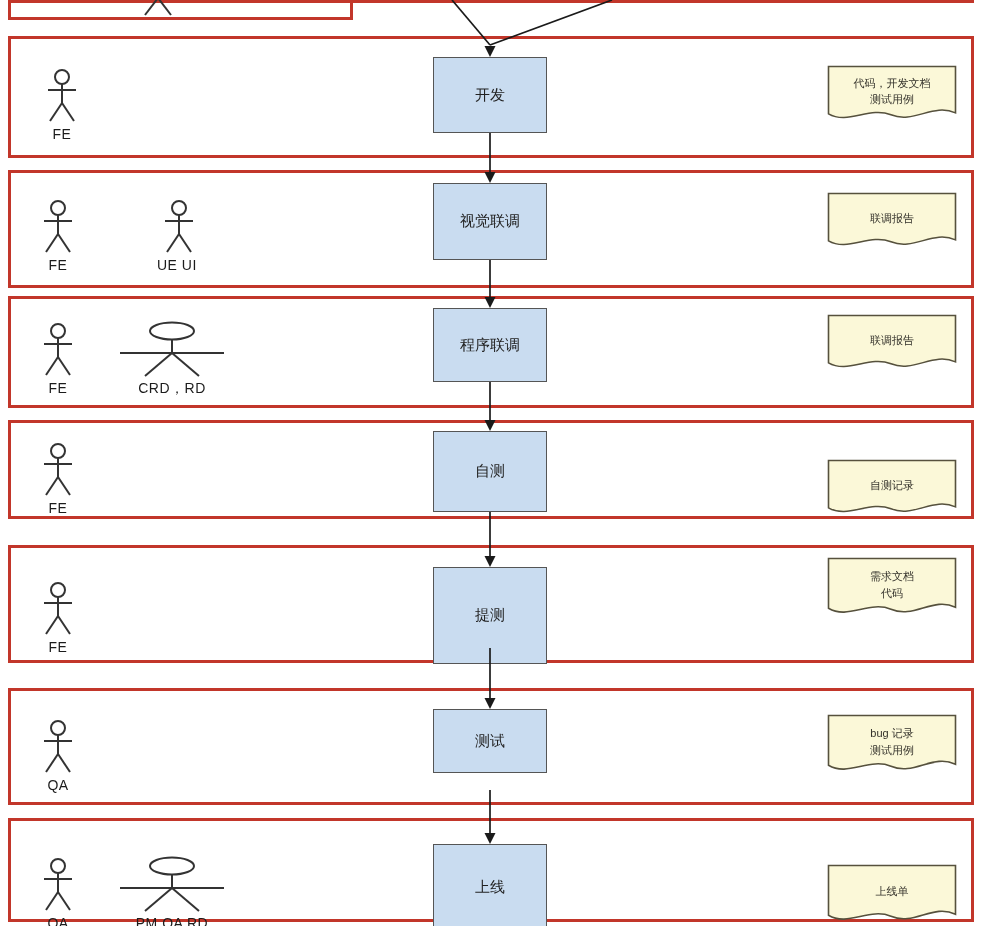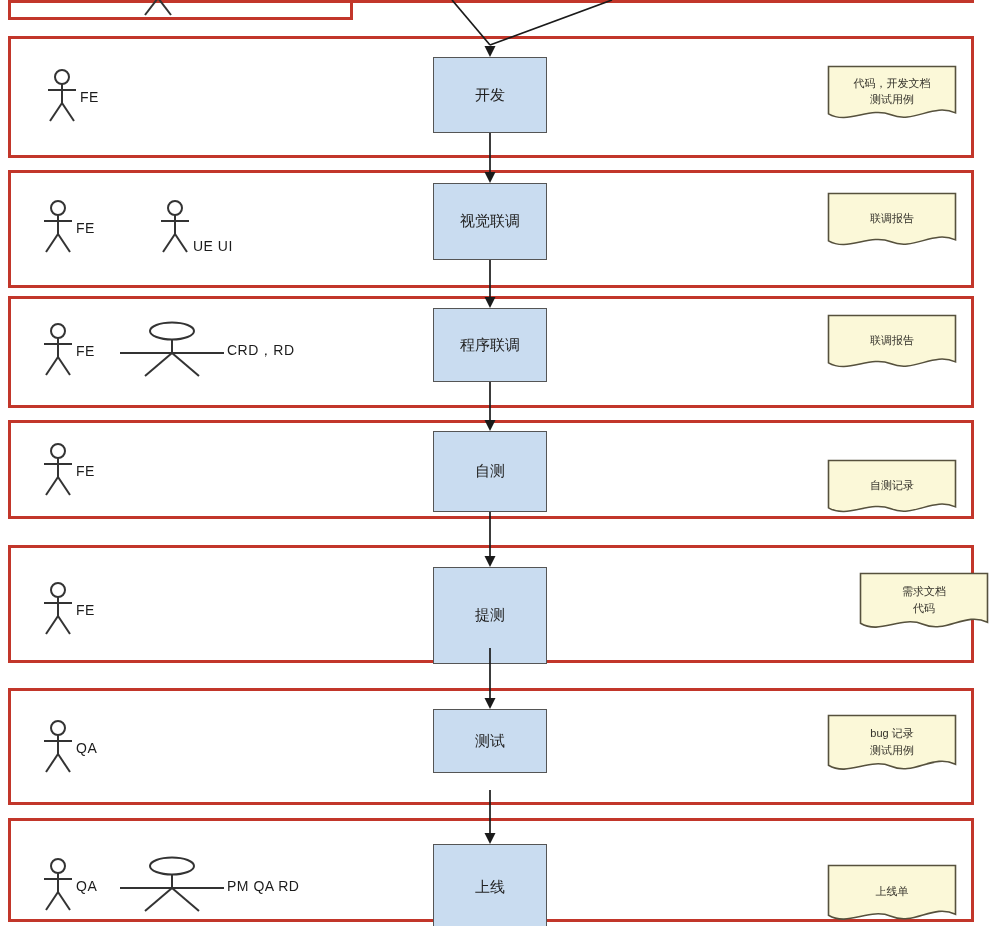--- a/index.html
+++ b/index.html
@@ -5,21 +5,21 @@
   html,body{margin:0;padding:0;background:#ffffff;}
   #diagram{
     position:relative;width:996px;height:926px;background:#ffffff;overflow:hidden;
     font-family:"Liberation Sans","DejaVu Sans",sans-serif;
   }
   .lane{
     position:absolute;left:8px;width:966px;
     border:3px solid var(--lane-border);box-sizing:border-box;background:#ffffff;
   }
   .actors{position:absolute;inset:0;}
-  .actor{position:absolute;display:flex;flex-direction:row;align-items:center;}
+  .actor{position:absolute;display:flex;flex-direction:column;align-items:center;}
   .actor-label{margin-top:3px;font-size:14px;color:#1c1c1c;white-space:nowrap;letter-spacing:.5px;}
   .process-box{
     position:absolute;left:422px;width:114px;
     background:var(--process-fill);border:1.5px solid var(--process-border);
     box-sizing:border-box;display:flex;align-items:center;justify-content:center;
   }
   .process-label{font-size:15px;color:#222222;}
   .doc{position:absolute;left:816px;width:130px;}
   .doc svg{position:absolute;left:0;top:0;width:100%;height:100%;}
   .doc-text{
@@ -196,21 +196,21 @@
               <line x1="18" y1="36" x2="6" y2="54"></line>
               <line x1="18" y1="36" x2="30" y2="54"></line>
             </g>
           </svg>
           <div class="actor-label">FE</div>
         </div>
       </div>
     <div class="process-box" style="top: 19px; height: 97px;">
       <span class="process-label">提测</span>
     </div>
-    <div class="doc" style="top: 24px; height: 65px; margin-left: 32px;">
+    <div class="doc" style="top: 9px; height: 65px;">
       <svg viewBox="0 0 130 66" preserveAspectRatio="none">
         <path d="M1.5,1.5 H128.5 V51 C106,40 87,63 64,53 C42,44 21,64 1.5,52 Z" fill="#fbf8d8" stroke="#56513d" stroke-width="1.6"></path>
       </svg>
       <div class="doc-text">需求文档
 代码</div>
     </div>
   </div>
     <div class="lane" style="top: 688px; height: 117px;">
     <div class="actors">
         <div class="actor" style="left: 29px; top: 27px;">

